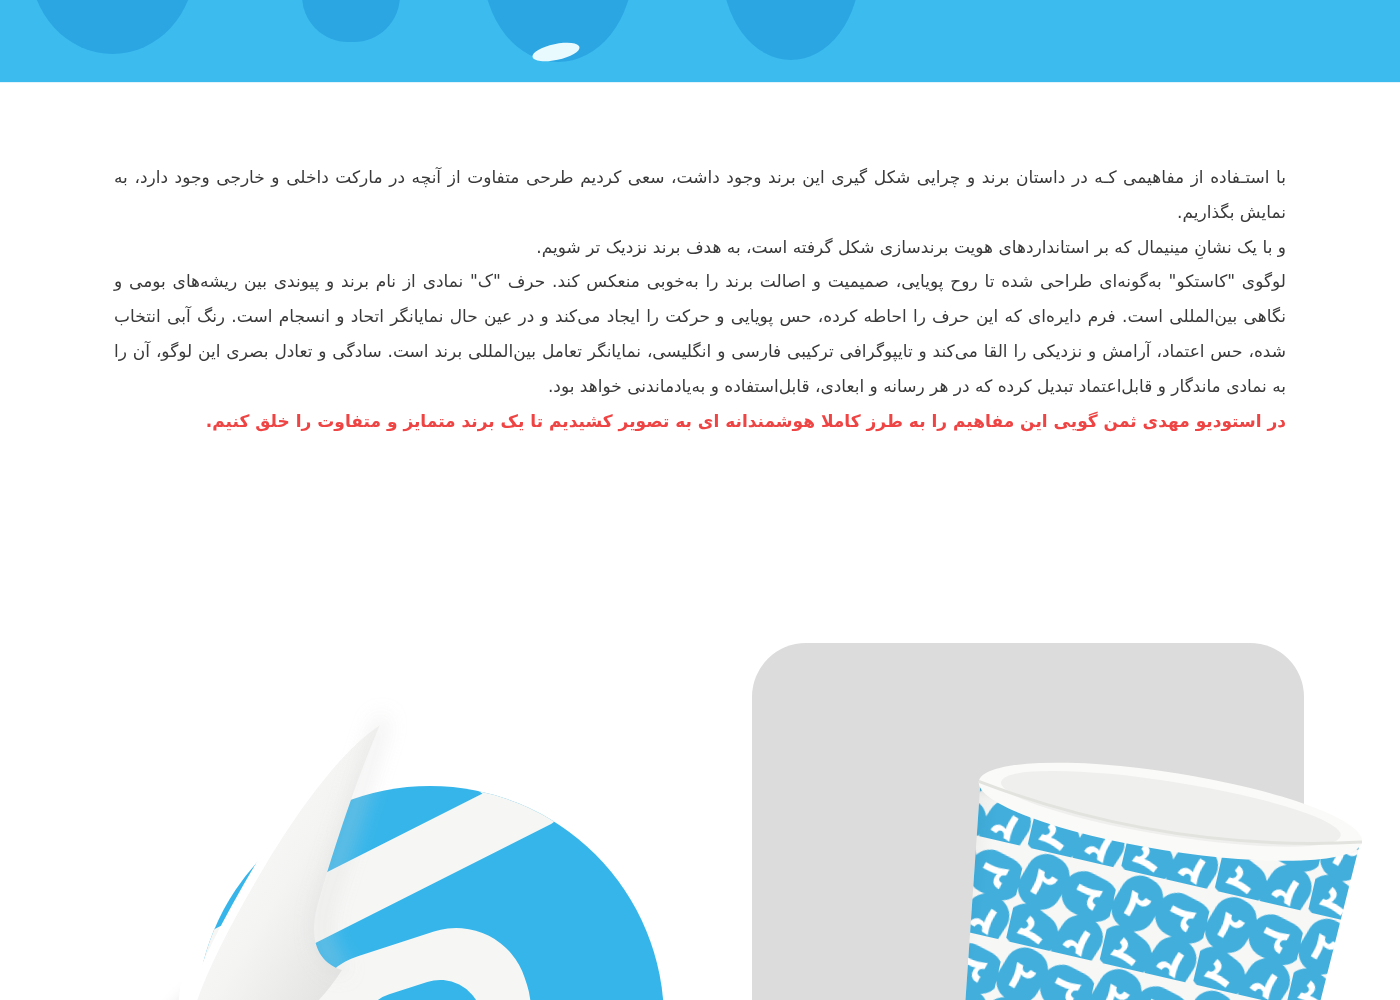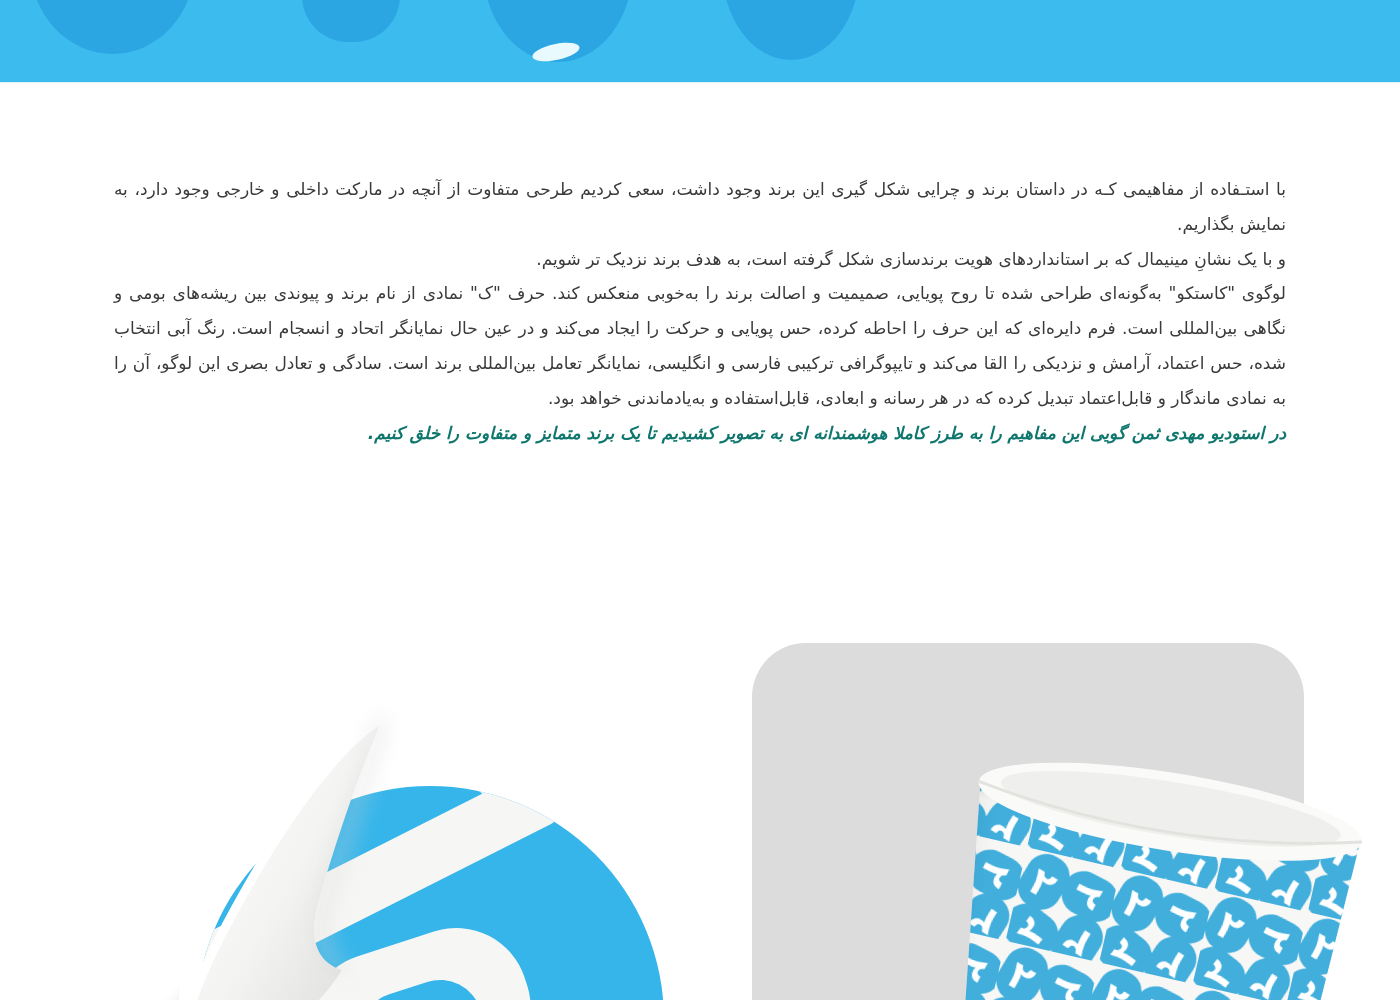--- a/index.html
+++ b/index.html
@@ -18,26 +18,26 @@
   .shape-1{left:30px;top:-126px;width:165px;height:180px;border-radius:50%;}
   .shape-2{left:302px;top:-110px;width:98px;height:152px;border-radius:0 0 46px 46px;}
   .shape-3{left:483px;top:-128px;width:150px;height:190px;border-radius:50%;}
   .shape-4{left:722px;top:-125px;width:138px;height:185px;border-radius:50%;}
   .shape-hl{
     position:absolute;left:532px;top:44px;width:48px;height:16px;
     background:#E9FAFE;border-radius:50%;transform:rotate(-12deg);
   }
   
   .article{
-    position:absolute;right:114px;left:114px;top:172px;
+    position:absolute;right:114px;left:114px;top:160px;
     direction:rtl;text-align:justify;
     color:#3a3a3a;font-size:17px;line-height:34.8px;
   }
   .article p{margin:0;padding:0;}
-  .article p.em{font-weight:bold;color:#0f766e;font-style:italic;}
+  .article p.em{font-weight:bold;color:#ef4444;}
   
   .sticker-wrap{position:absolute;left:130px;top:640px;width:560px;height:420px;}
   .card{
     position:absolute;left:752px;top:643px;width:552px;height:420px;
     background:#DCDCDC;border-radius:54px;
   }
   .cup-wrap{position:absolute;left:950px;top:738px;width:460px;height:330px;}
   svg{display:block;}
 </style>
 </head>

